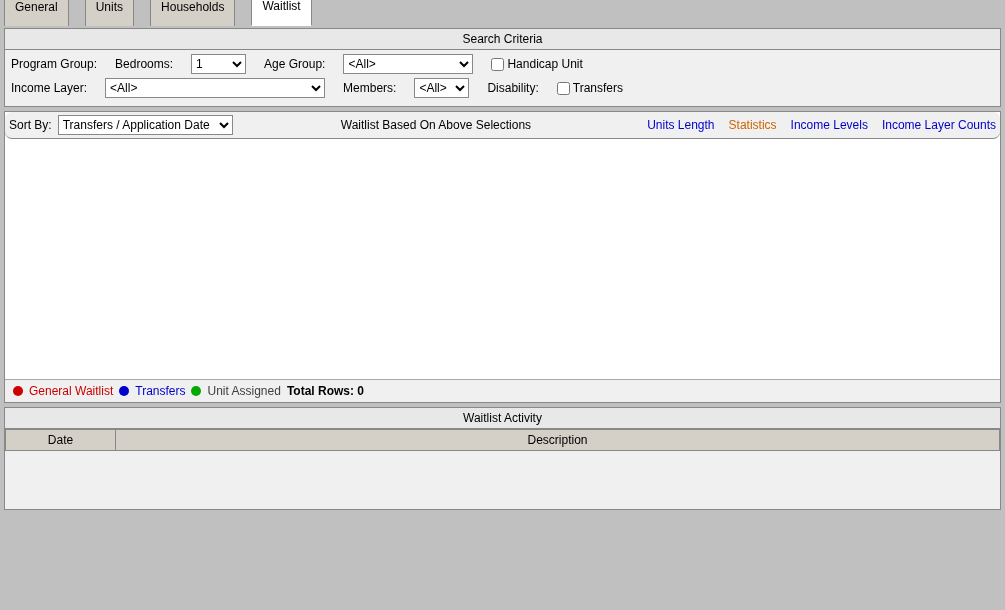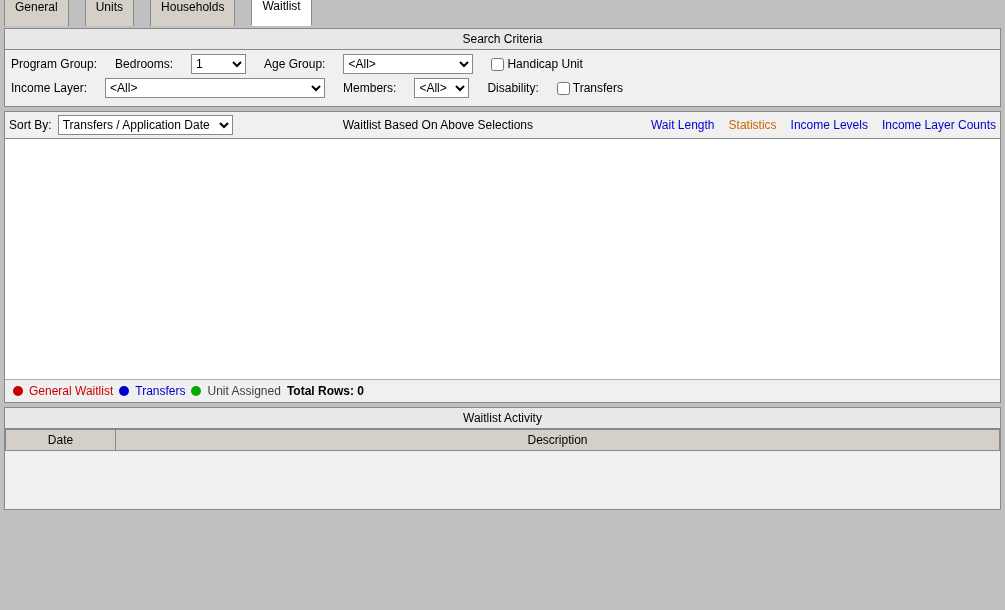--- a/index.html
+++ b/index.html
@@ -87,20 +87,21 @@
 
     
     .sort-bar {
       display: flex;
       align-items: center;
       padding: 3px 4px;
       background: #f0f0f0;
       border-bottom: 1px solid #888;
       border-top: 1px solid #888;
       gap: 6px;
+      border-radius: 7px;
     }
     .sort-label { font-size: 12px; }
     .sort-select {
       font-size: 12px;
       height: 20px;
       border: 1px solid #888;
       background: white;
     }
     .waitlist-text {
       flex: 1;
@@ -237,21 +238,21 @@
   </div>
 
   <div class="full-panel">
 
     <div class="sort-bar">
       <span class="sort-label">Sort By:</span>
       <select class="sort-select" style="width:175px;">
         <option>Transfers / Application Date</option>
       </select>
       <span class="waitlist-text">Waitlist Based On Above Selections</span>
-      <a class="link-btn">Wait Length</a>
+      <a class="link-btn">Units Length</a>
       <a class="link-btn" style="color:#cc6600;">Statistics</a>
       <a class="link-btn">Income Levels</a>
       <a class="link-btn">Income Layer Counts</a>
     </div>
 
     <div class="grid-body"></div>
 
     <div class="legend-bar">
       <span class="dot dot-red"></span>
       <span class="legend-label" style="color:#cc0000;">General Waitlist</span>

